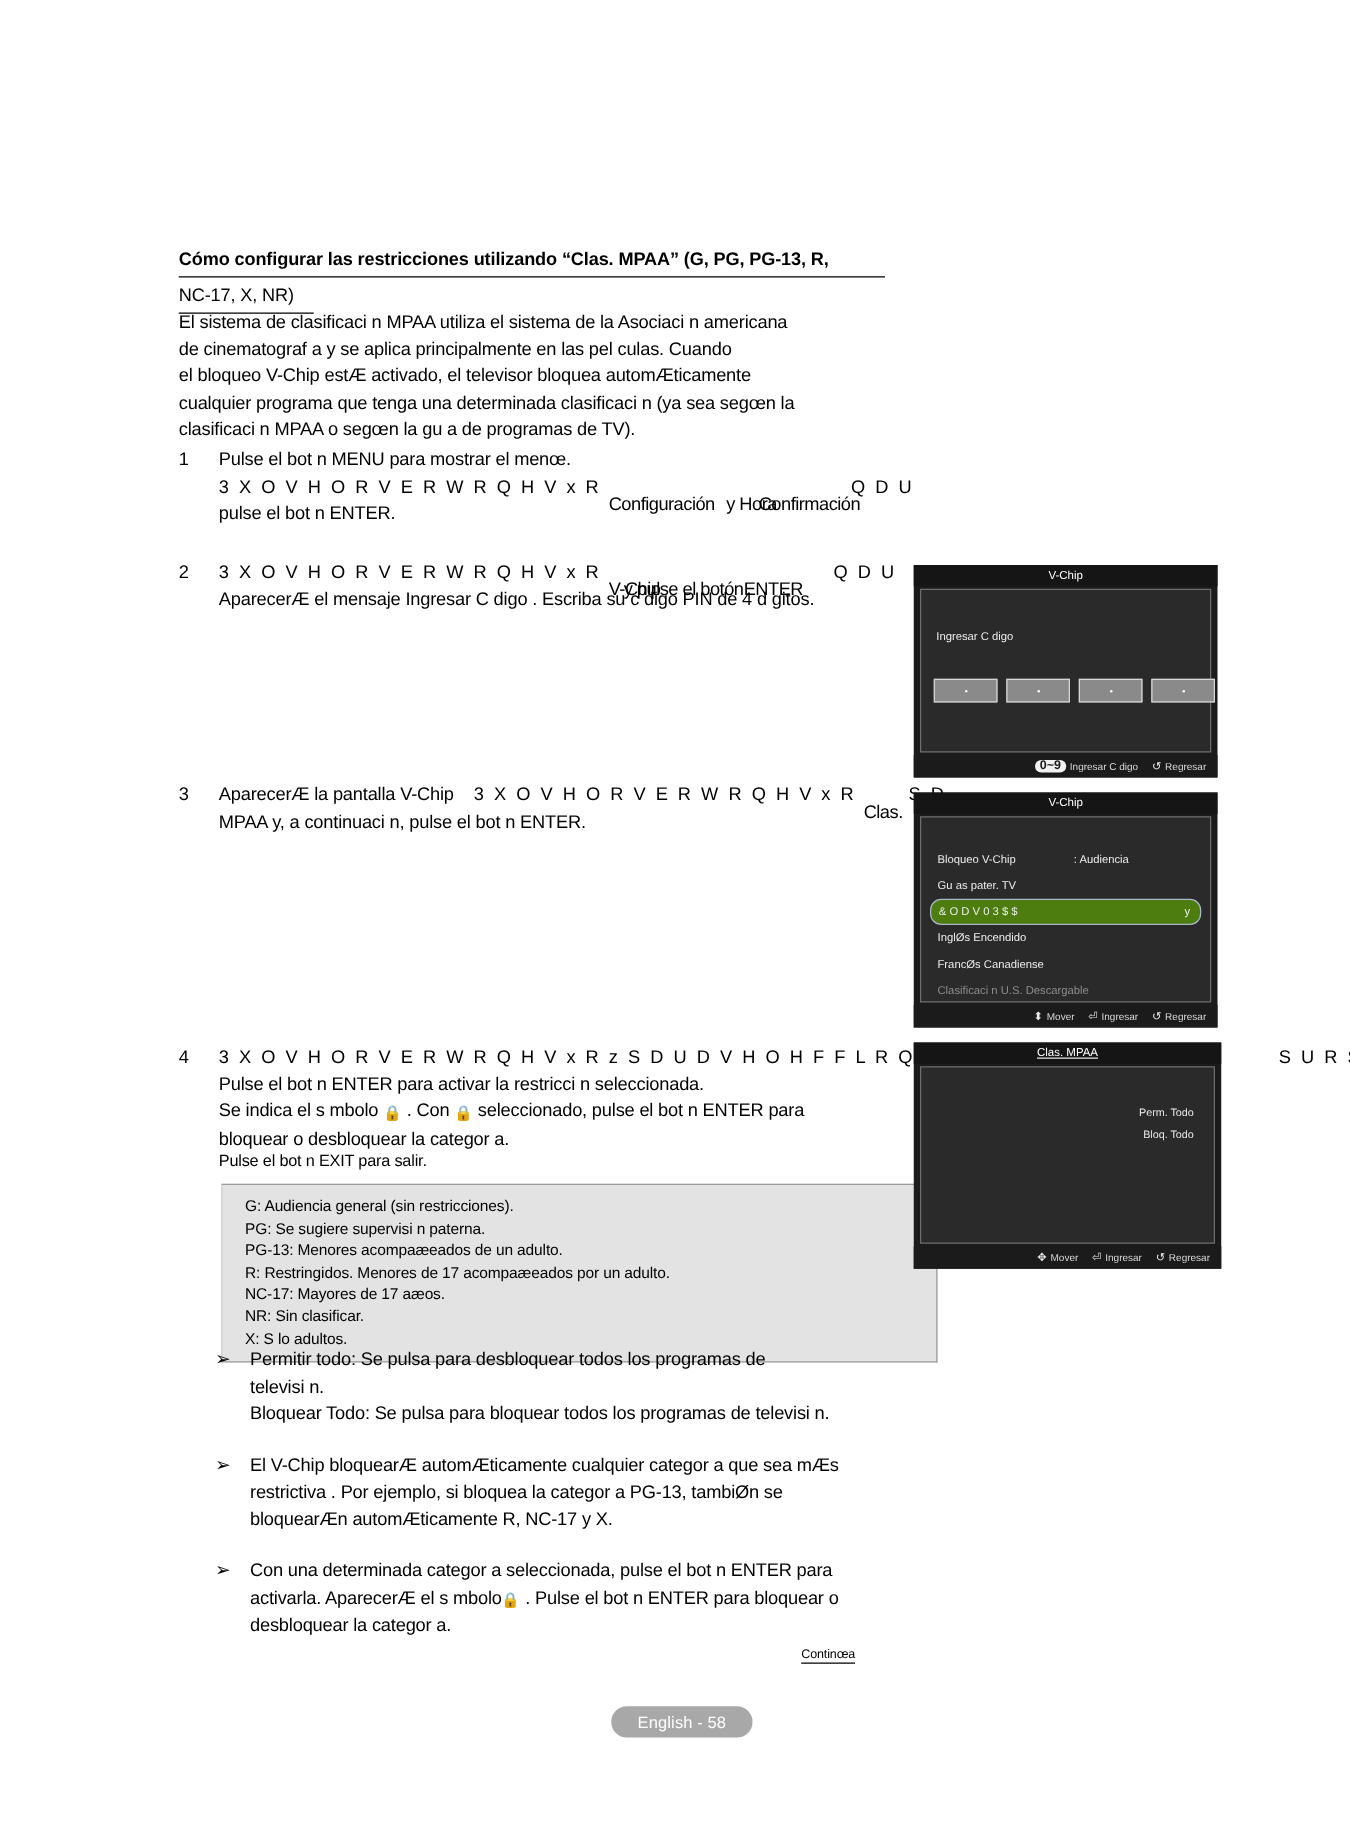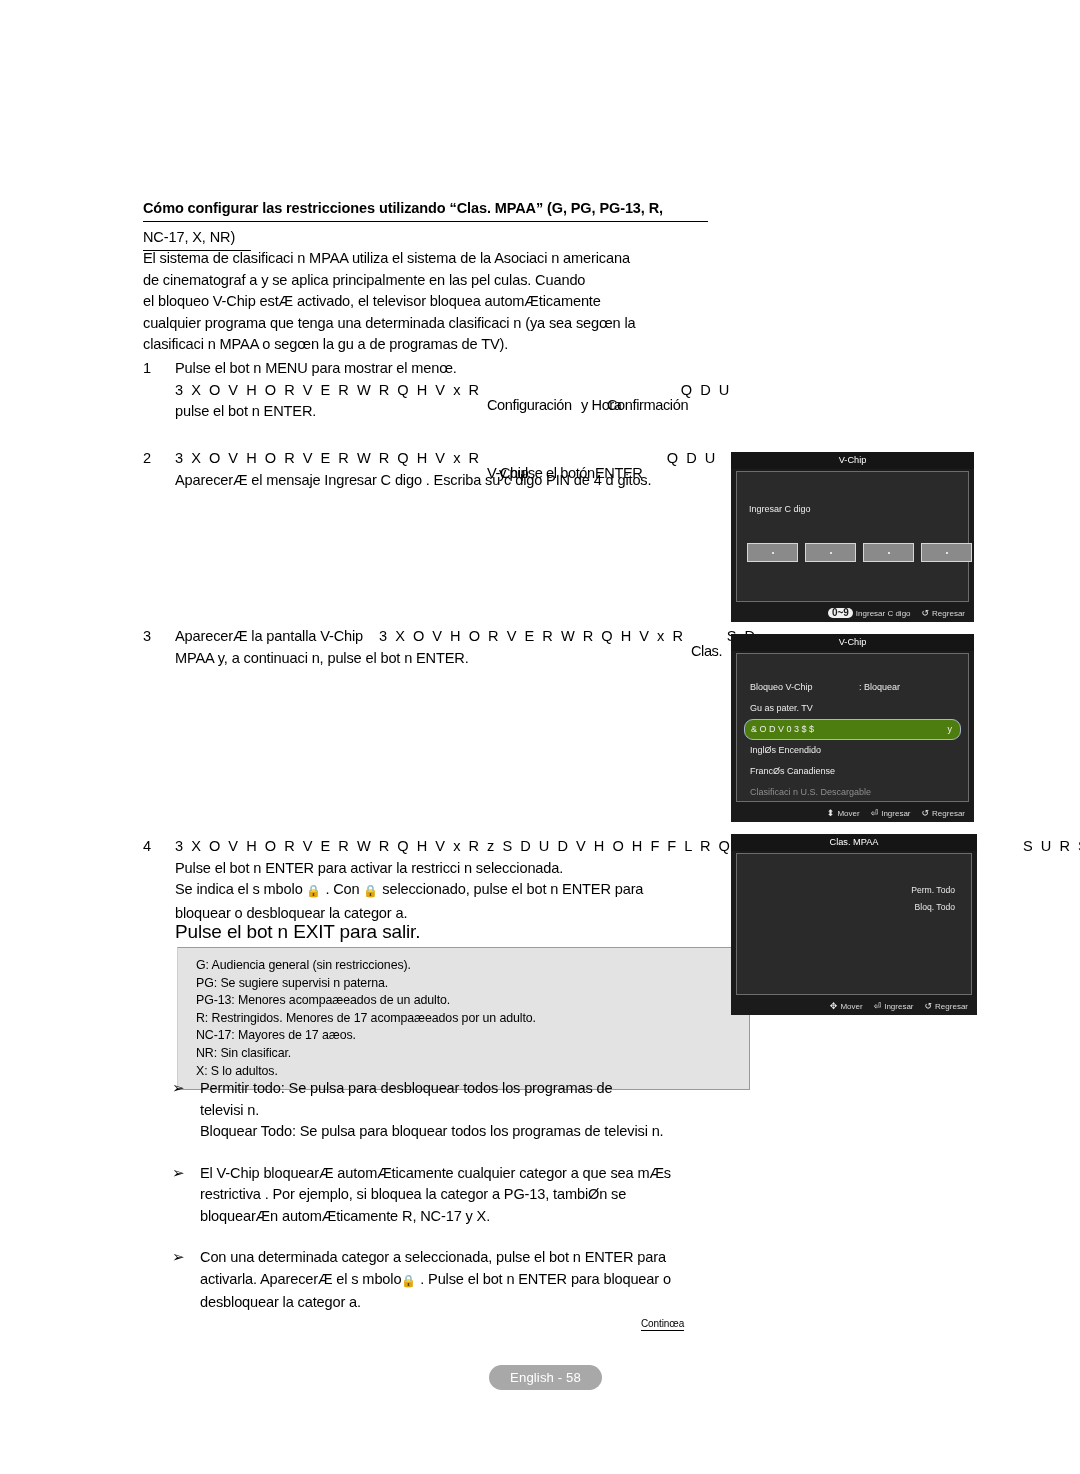--- a/index.html
+++ b/index.html
@@ -34,21 +34,21 @@
   .step .txt { display:block; margin-left:32px; }
 
   .corrupt {
     font-family:"Liberation Sans", sans-serif;
     letter-spacing:2.0px;
     white-space:nowrap;
   }
   .overlap { position:relative; display:inline-block; width:0; overflow:visible; white-space:nowrap; letter-spacing:-0.4px;}
   .overlap > span { position:absolute; top:0; white-space:nowrap; }
 
-  .note-exit { position:absolute; left:175px; top:921px; font-size:19px; letter-spacing:-0.15px;}
+  .note-exit { position:absolute; left:175px; top:921px; font-size:13px; letter-spacing:-0.15px;}
 
   
   .infobox {
     position:absolute; left:177px; top:947px; width:553px;
     background:#e3e3e3;
     border-top:1.5px solid #9a9a9a;
     border-left:1px solid #cfcfcf;
     border-right:1.5px solid #9a9a9a;
     border-bottom:1.5px solid #9a9a9a;
     padding:9px 0 9px 18px;
@@ -128,21 +128,21 @@
   #osd-vchip .row .val { position:absolute; left:122px; }
   #osd-vchip .row.sel {
     margin:0 7px; padding-left:6px;
     border:1px solid #a9b6c9; border-radius:9px;
     background:#4d7c0f; height:19px; line-height:19px;
   }
   #osd-vchip .row.sel .chev { position:absolute; right:8px; top:0; }
   #osd-vchip .row.dim { color:#8e8e8e; }
 
   
-  #osd-mpaa { left:731px; top:834px; width:246px; height:181px; }
+  #osd-mpaa { left:731px; top:834px; width:246px; height:181px;text-decoration:underline; }
   #osd-mpaa .right-opts {
     position:absolute; right:16px; top:28px; text-align:right;
     font-size:8.6px; line-height:17px; color:#e8e8e8;
   }
 
   .lockglyph { font-size:12px; vertical-align:-1px; letter-spacing:0; }
 </style>
 </head>
 <body>
 
@@ -305,21 +305,21 @@
       </span>
     </div>
   </div>
 
   <div class="osd" id="osd-vchip">
     <div class="osd-title">V-Chip</div>
     <div class="osd-body">
       <div class="rows">
         <div class="row">
           <span>Bloqueo V-Chip</span>
-          <span class="val">: Bloquear</span>
+          <span class="val">: Audiencia</span>
         </div>
         <div class="row">
           <span>Gu as pater. TV</span>
         </div>
         <div class="row sel">
           <span>&amp; O D V   0 3 $ $</span>
           <span class="chev">y</span>
         </div>
         <div class="row">
           <span>InglØs Encendido</span>

